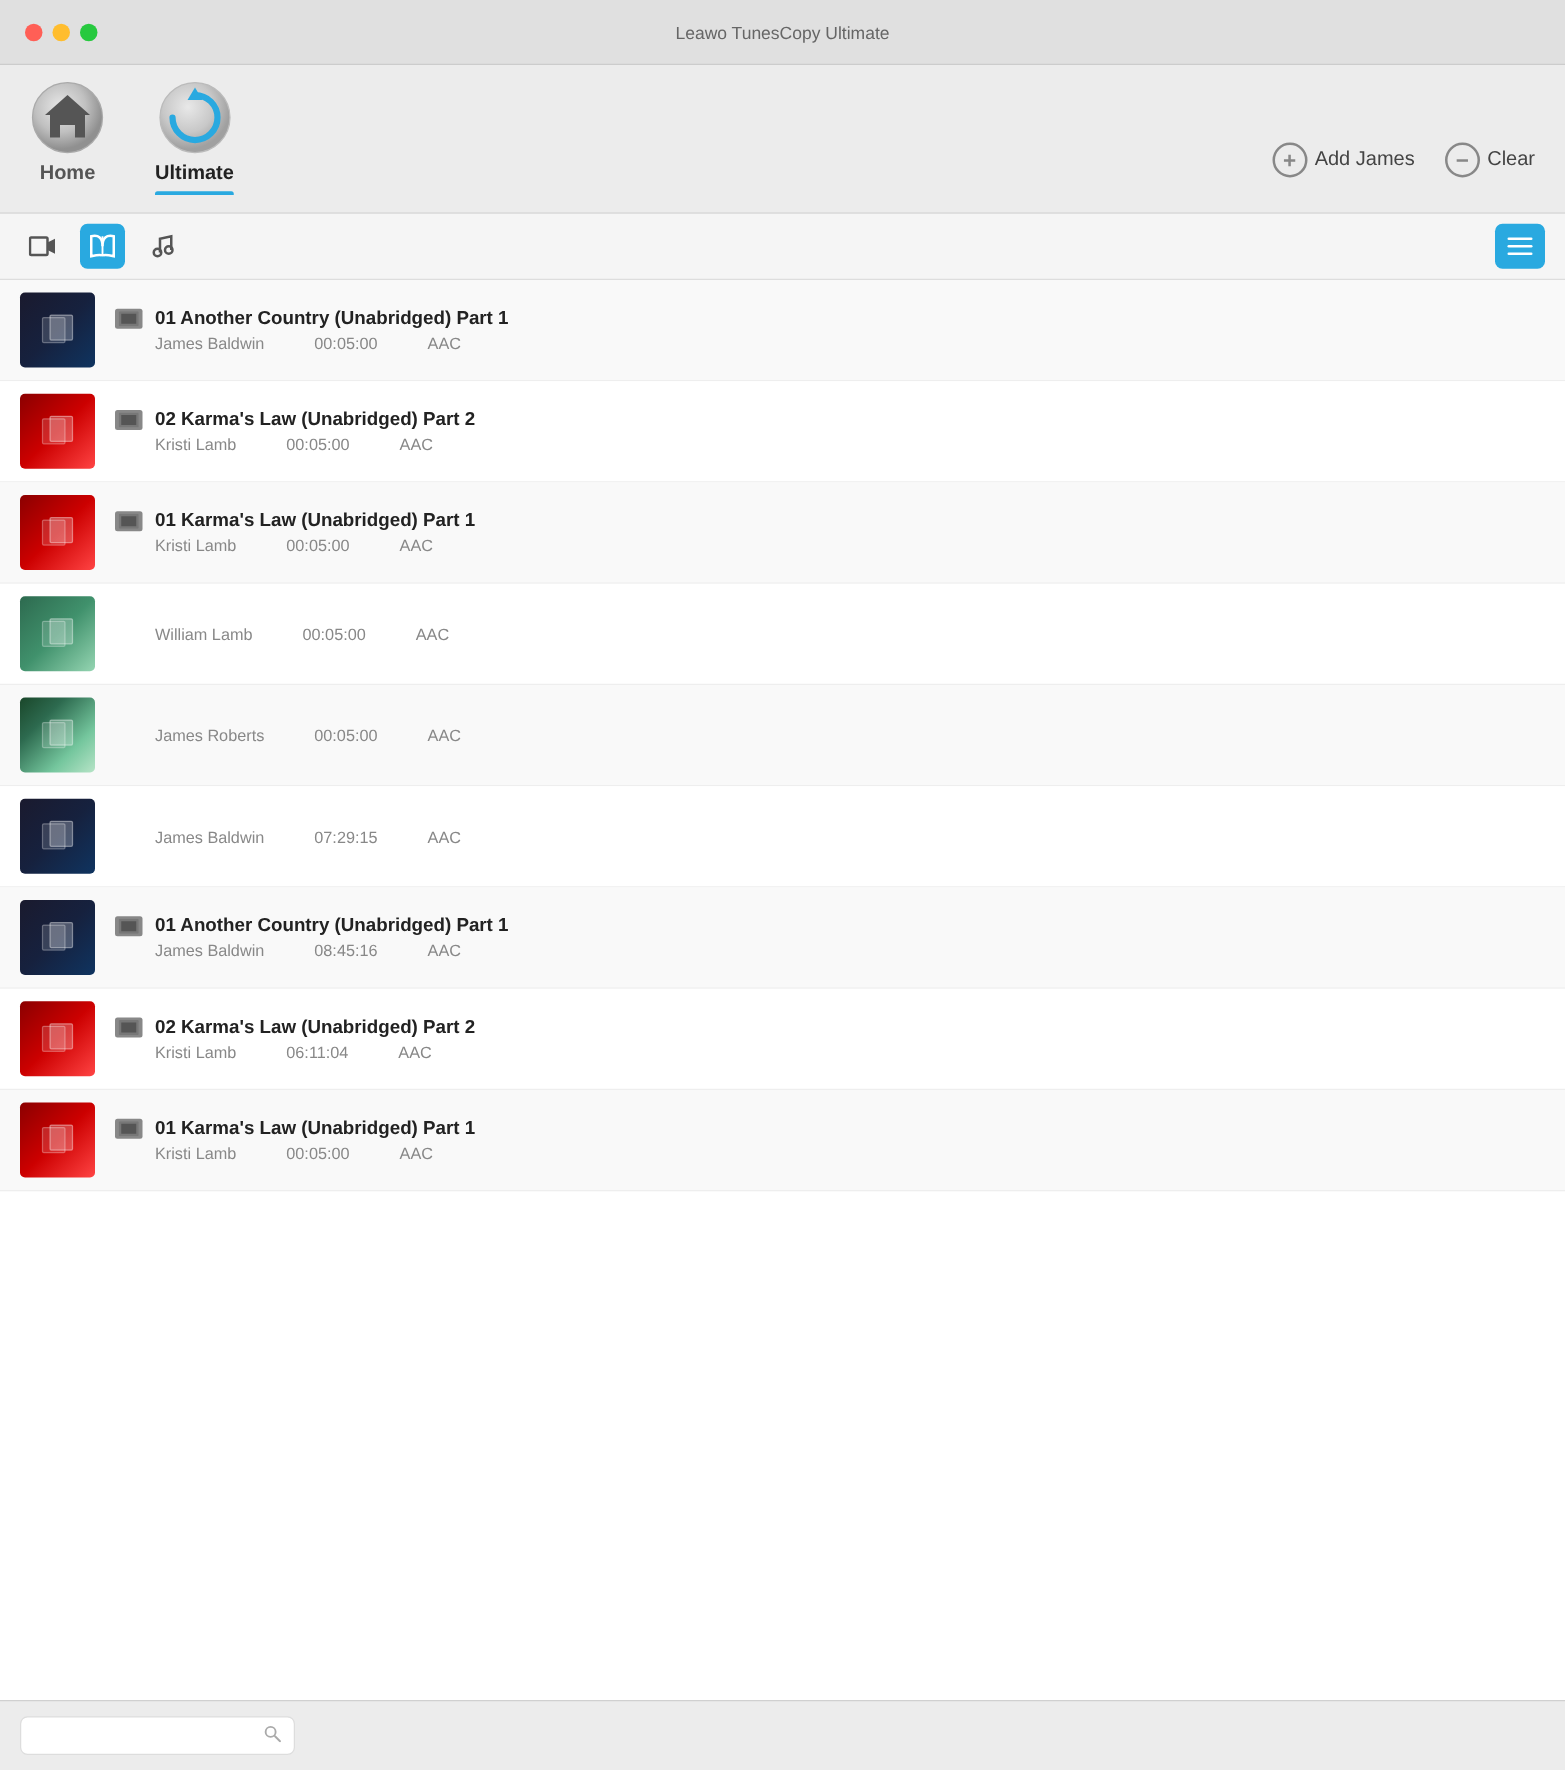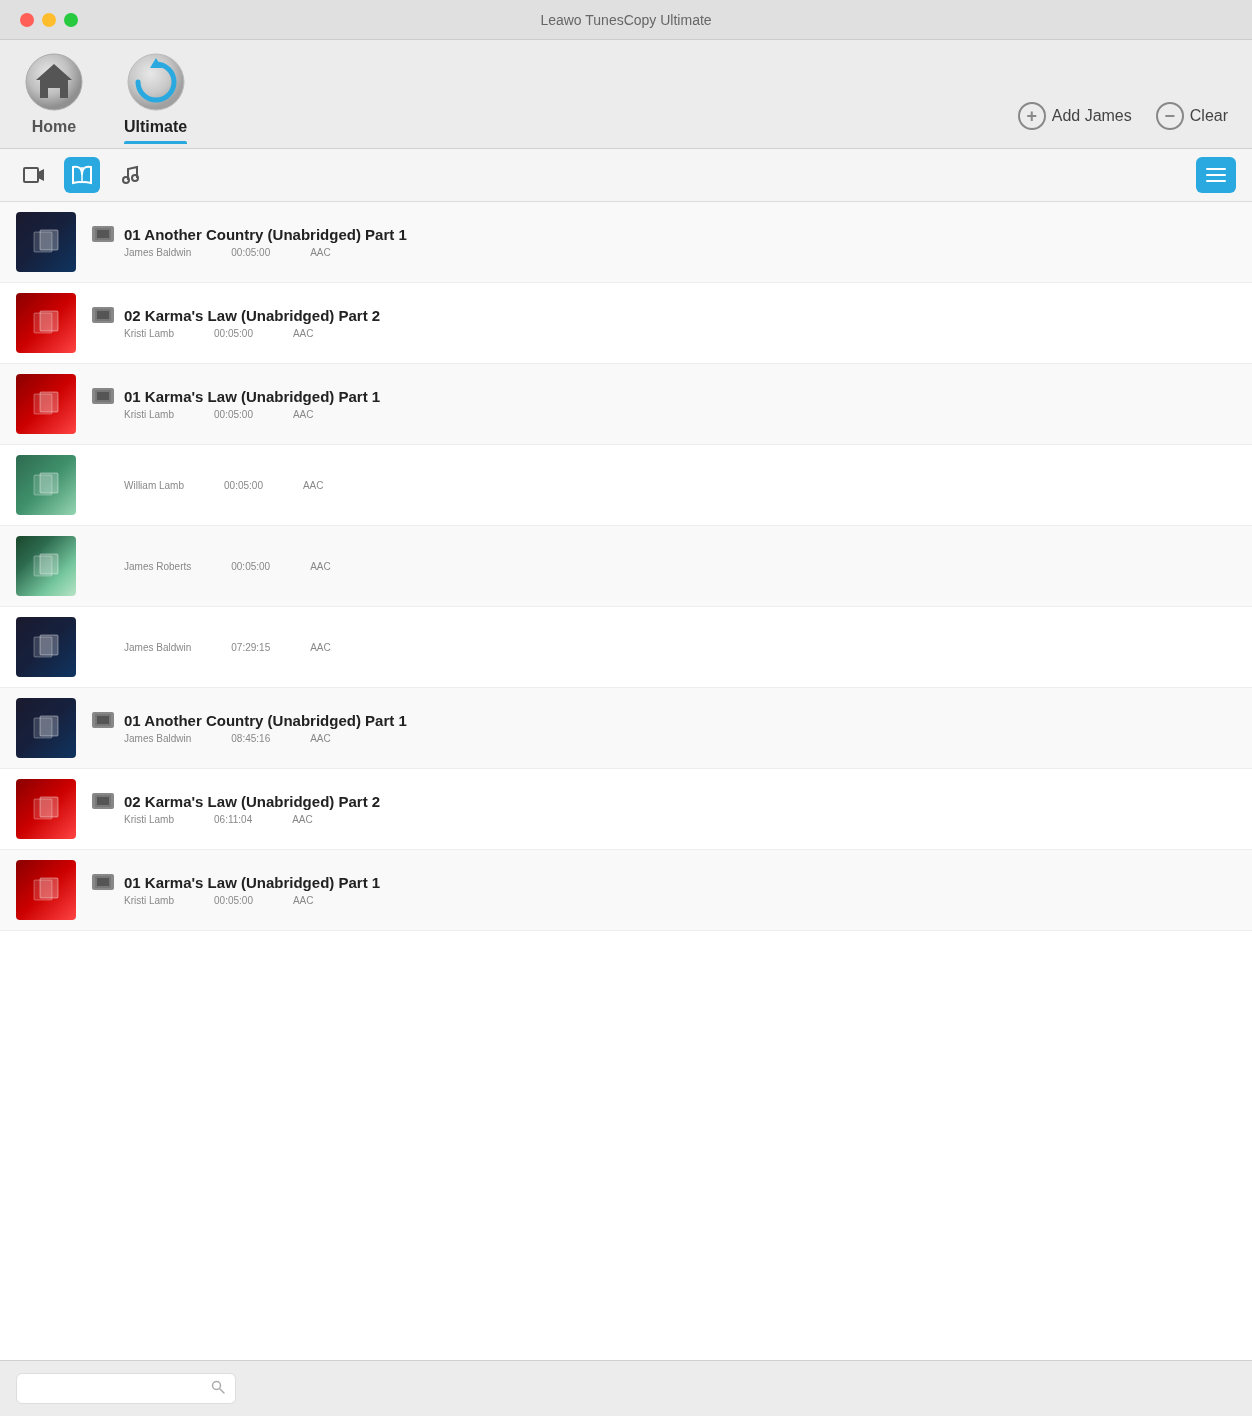--- a/index.html
+++ b/index.html
@@ -8,21 +8,21 @@
       background: #ececec;
       width: 1252px;
       min-height: 1416px;
       display: flex;
       flex-direction: column;
     }
 
     
     .title-bar {
       background: #e0e0e0;
-      height: 40px;
+      height: 52px;
       display: flex;
       align-items: center;
       justify-content: center;
       position: relative;
       border-bottom: 1px solid #ccc;
     }
     .title-bar-buttons {
       position: absolute;
       left: 20px;
       display: flex;
@@ -38,21 +38,21 @@
     .tb-btn.minimize { background: #ffbd2e; }
     .tb-btn.maximize { background: #27c93f; }
     .title-bar-title {
       font-size: 14px;
       color: #666;
     }
 
     
     .nav-area {
       background: #ececec;
-      padding: 12px 24px 4px 24px;
+      padding: 12px 24px 14px 24px;
       display: flex;
       align-items: flex-end;
       justify-content: space-between;
       border-bottom: 1px solid #d0d0d0;
     }
     .nav-tabs {
       display: flex;
       gap: 40px;
       align-items: flex-end;
     }
@@ -204,21 +204,21 @@
       display: flex;
       align-items: center;
       justify-content: center;
       font-size: 24px;
     }
     .track-info {
       flex: 1;
     }
     .track-title-row {
       display: flex;
-      align-items: flex-start;
+      align-items: center;
       gap: 10px;
       margin-bottom: 4px;
     }
     .track-type-icon {
       width: 22px;
       height: 16px;
       background: #888;
       border-radius: 2px;
       display: flex;
       align-items: center;
@@ -228,21 +228,21 @@
       flex-shrink: 0;
     }
     .track-title {
       font-size: 15px;
       font-weight: 600;
       color: #222;
     }
     .track-meta {
       display: flex;
       gap: 40px;
-      font-size: 10px;
+      font-size: 13px;
       color: #888;
       padding-left: 32px;
     }
 
     
     .track-list::-webkit-scrollbar { width: 8px; }
     .track-list::-webkit-scrollbar-track { background: #f0f0f0; }
     .track-list::-webkit-scrollbar-thumb { background: #ccc; border-radius: 4px; }
 
     

